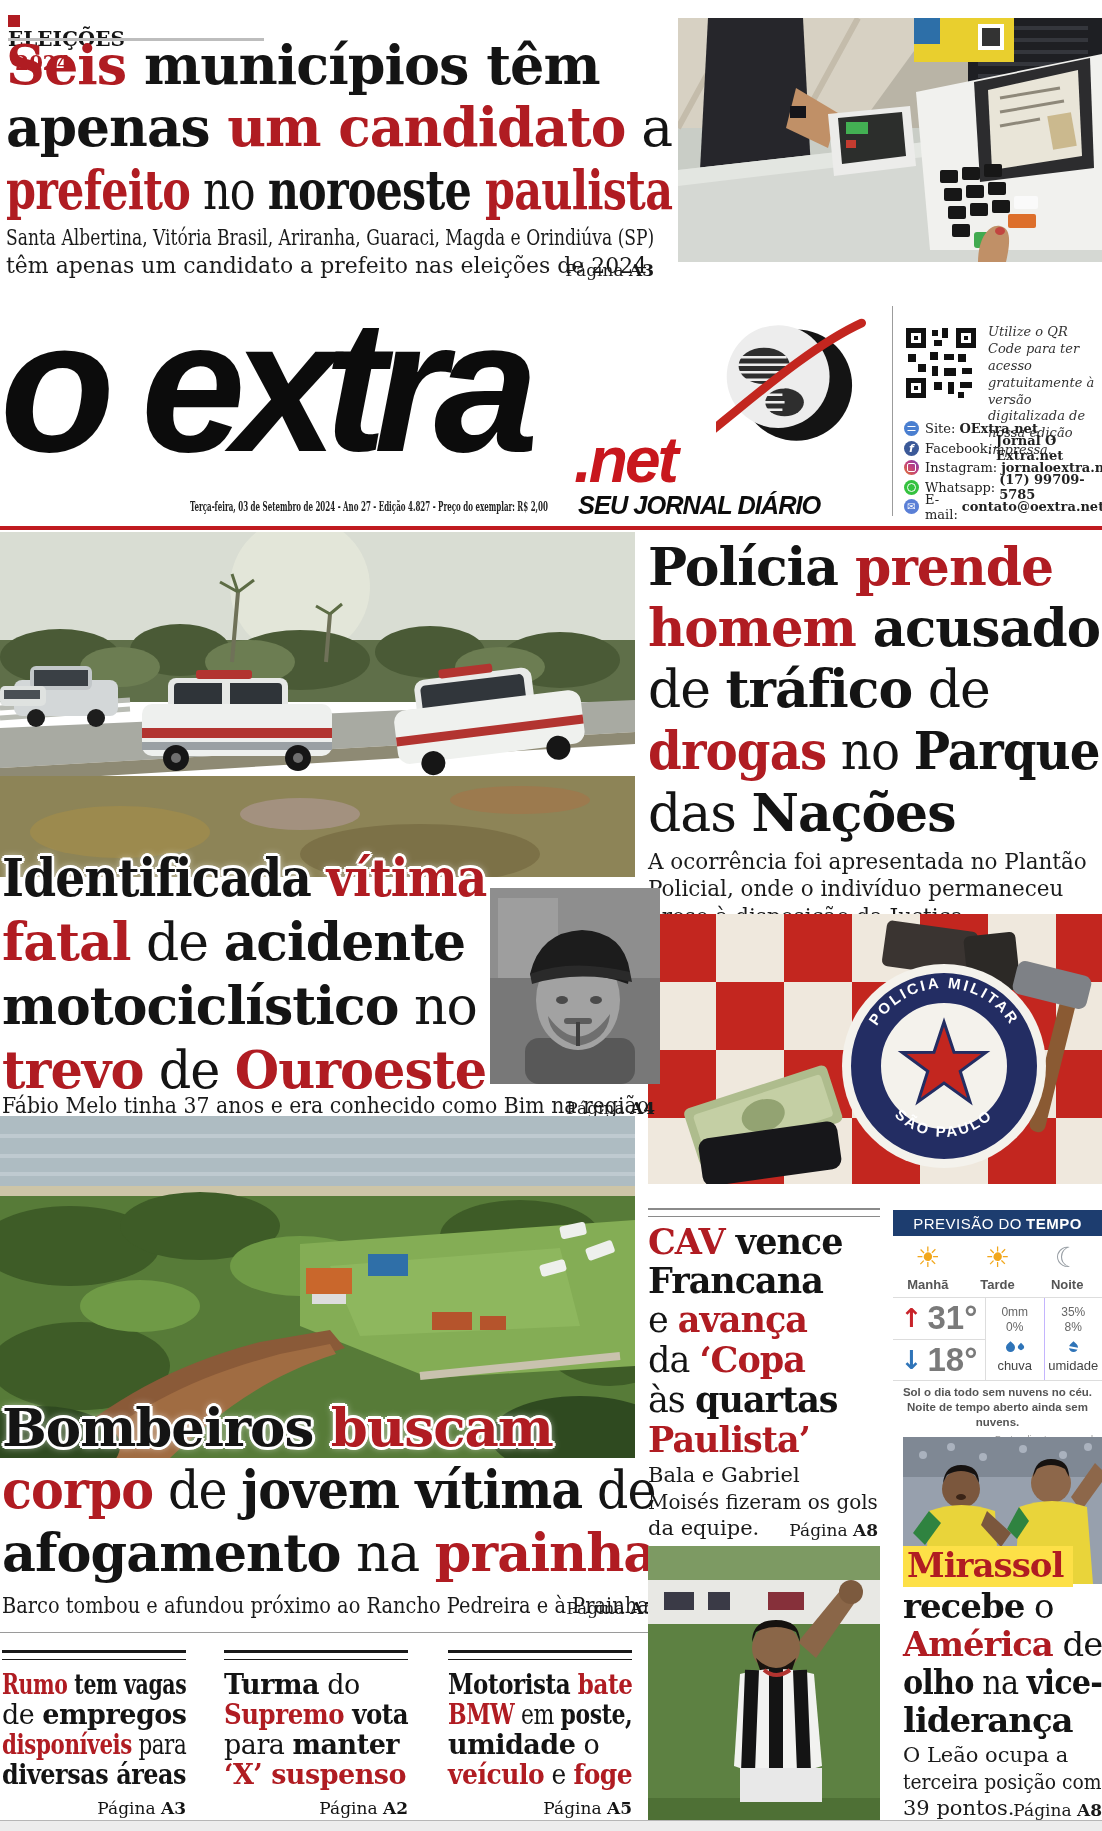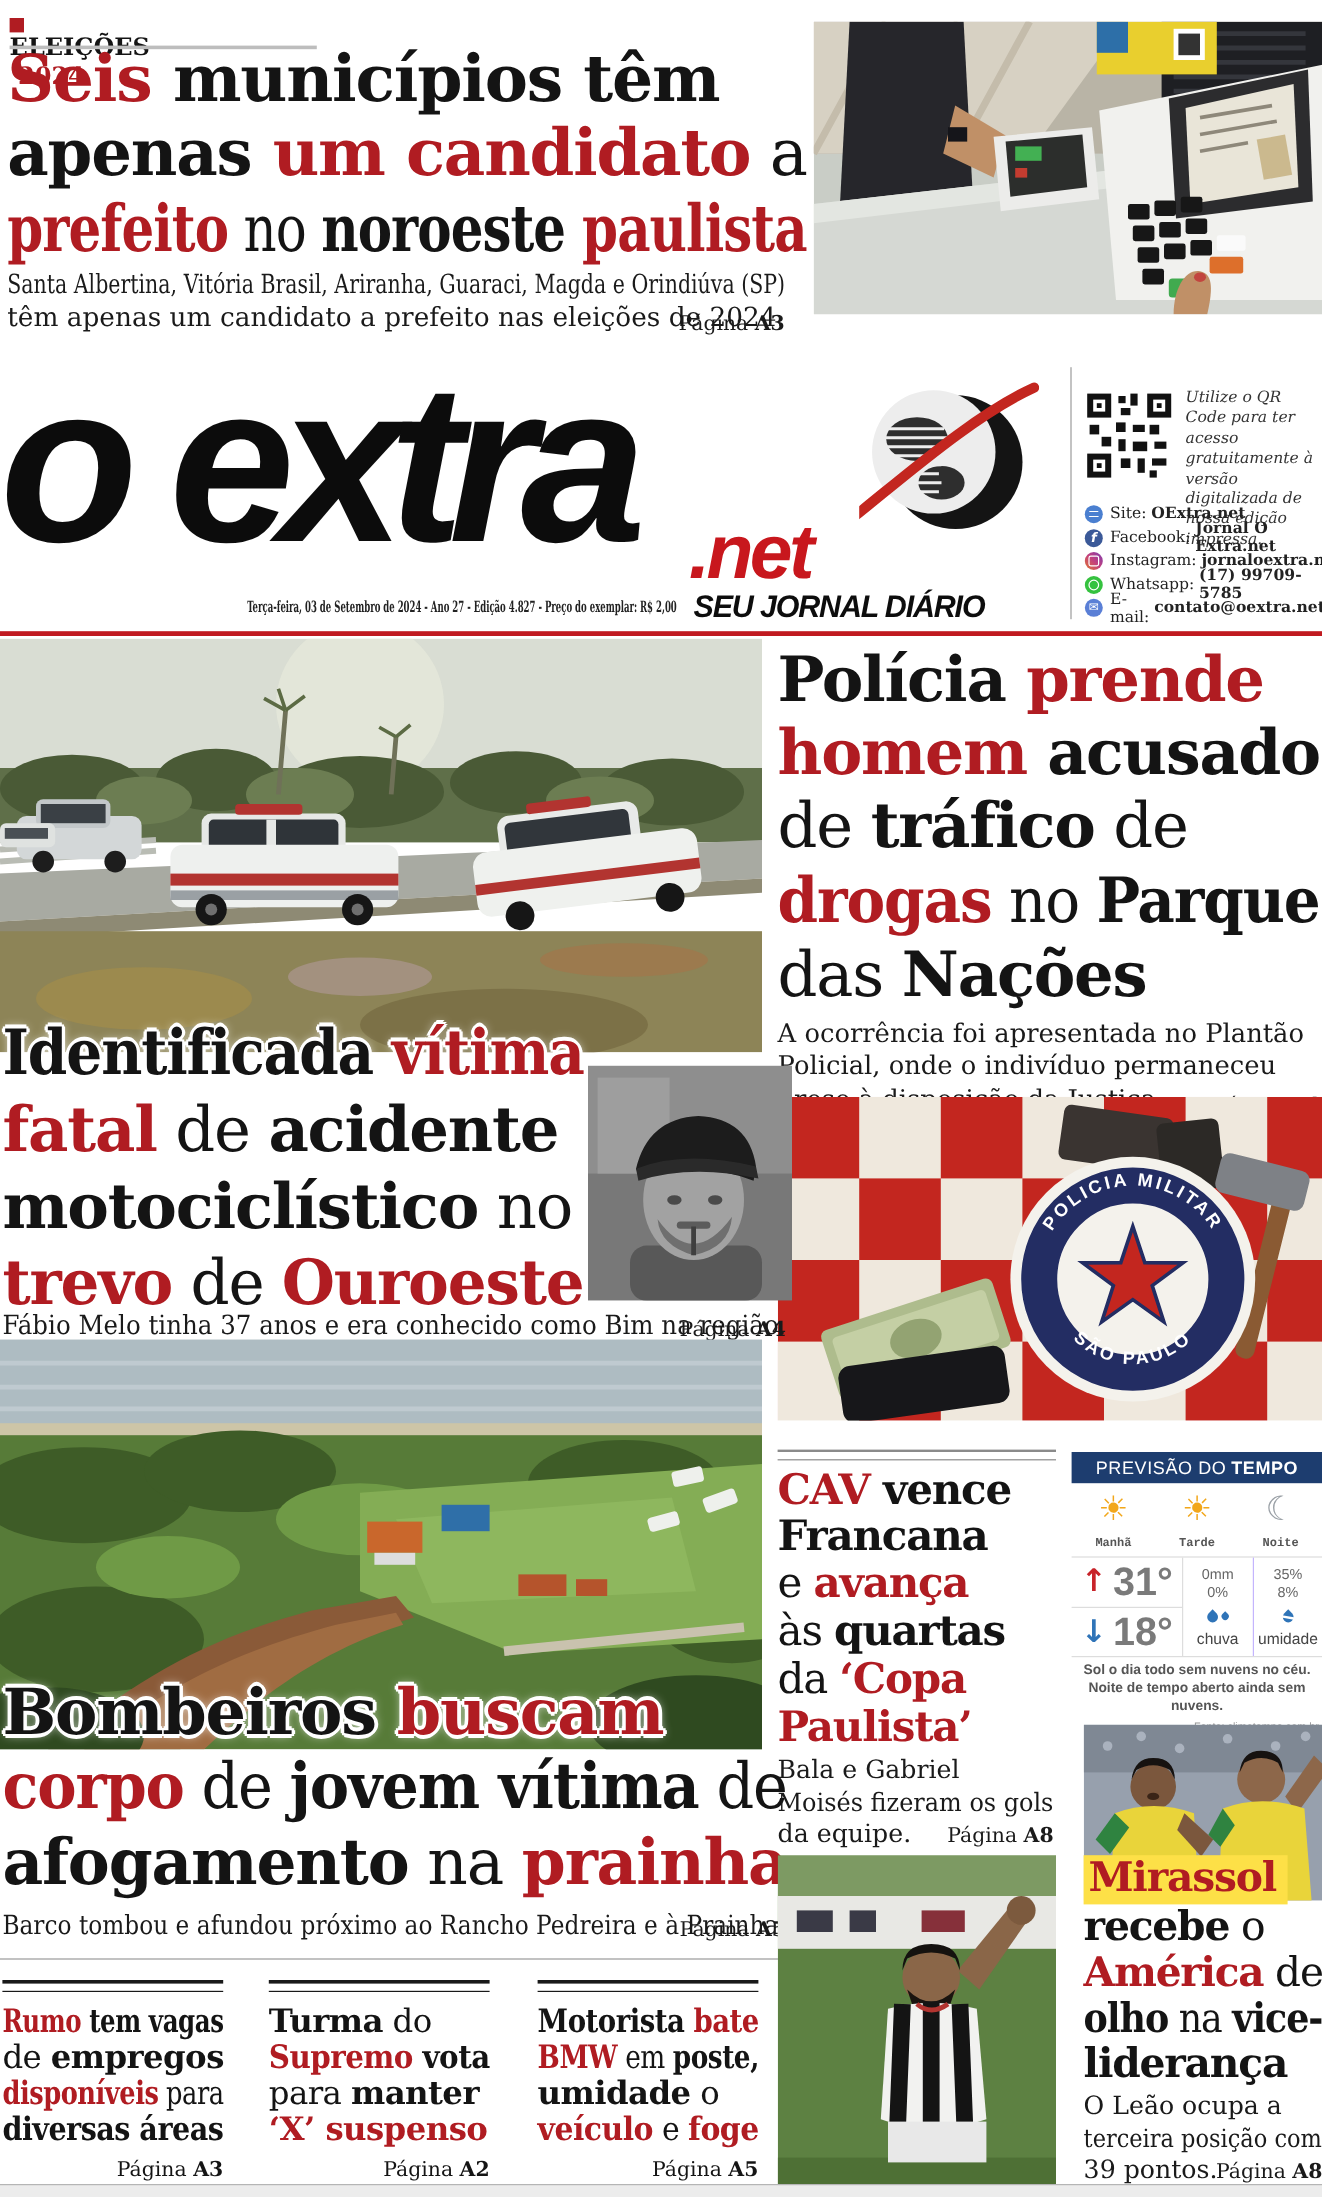--- a/index.html
+++ b/index.html
@@ -34,21 +34,21 @@
   .tag-bullet{width:12px;height:12px;background:#b01c22;margin:5px 7px 0 0;}
   .tag-red{color:#b01c22;margin-left:7px;}
   .tag-rule{left:8px;top:38px;width:256px;height:3px;background:#bdbdbd;}
   
   .logo-main{left:0px;top:292px;width:700px;font:italic 900 188px "Liberation Sans",sans-serif;
              letter-spacing:-13px;color:#0c0c0c;line-height:1;}
   .logo-net{left:574px;top:428px;font:italic 900 64px "Liberation Sans",sans-serif;
             letter-spacing:-3px;color:#c8171d;line-height:1;}
   .logo-tagline{left:578px;top:490px;width:242px;font:italic 900 26px "Liberation Sans",sans-serif;
                 letter-spacing:-1px;color:#0d0d0d;}
-  .dateline{left:206px;top:499px;width:358px;font:700 13px "DejaVu Serif",serif;color:#222;}
+  .dateline{left:190px;top:499px;width:358px;font:700 13px "DejaVu Serif",serif;color:#222;}
   .mast-divider{left:892px;top:306px;width:1px;height:210px;background:#9c9c9c;}
   .qr{left:904px;top:326px;width:74px;height:74px;}
   .qrnote{left:988px;top:324px;width:112px;font:italic 400 13px "DejaVu Serif",serif;color:#333;line-height:1.3;}
   .contacts{left:904px;top:419px;width:198px;}
   .contact-row{display:flex;align-items:center;height:19.5px;font:400 13px "DejaVu Serif",serif;color:#222;}
   .contact-row b{margin-left:4px;font-weight:700;}
   .cicon{width:15px;height:15px;border-radius:50%;margin-right:6px;flex:none;color:#fff;
          font:700 11px "DejaVu Sans",sans-serif;display:flex;align-items:center;justify-content:center;}
   .ci-globe{background:#4a7fd0;}
   .ci-fb{background:#3b5998;}
@@ -81,21 +81,21 @@
   .brule{border-top:2px solid #2a2a2a;margin-top:10px;}
   
   .weather{position:absolute;left:893px;top:1210px;width:209px;font-family:"Liberation Sans",sans-serif;background:#fff;}
   .whead{background:#1d3d6f;color:#fff;height:26px;display:flex;align-items:center;justify-content:center;
          font-size:15px;letter-spacing:.5px;}
   .whead b{font-weight:700;margin-left:4px;}
   .wperiods{display:flex;border-bottom:1px solid #ddd;}
   .wcol{flex:1;text-align:center;padding:5px 0 4px;}
   .wicon{font-family:"DejaVu Sans",sans-serif;font-size:28px;display:block;height:34px;line-height:34px;}
   .sunc{color:#f2a71b;} .moonc{color:#9aa0a6;}
-  .wlabel{font-size:10px;font-weight:700;color:#555;font-family:Liberation Mono, monospace;}
+  .wlabel{font-size:13px;font-weight:700;color:#555;}
   .wmain{display:flex;height:82px;}
   .wtemps{width:92px;border-right:1px solid #ddd;display:flex;flex-direction:column;}
   .wtrow{flex:1;display:flex;align-items:center;justify-content:center;gap:5px;}
   .wtrow:first-child{border-bottom:1px solid #ddd;}
   .warrow{font-family:"DejaVu Sans",sans-serif;font-weight:700;font-size:26px;}
   .up{color:#c8232a;} .down{color:#2f74b8;}
   .wtemp{font-size:33px;font-weight:700;color:#7a7a7a;}
   .wcell{flex:1;text-align:center;padding-top:7px;font-size:12px;color:#666;line-height:1.25;}
   .wcell + .wcell{border-left:1px solid #c4b5fd;}
   .wcelllabel{font-size:13px;color:#444;margin-top:3px;}
@@ -472,22 +472,22 @@
     <span class="pgref"><span>Página</span> <b>A5</b></span>
   </div>
 
   <div class="abs sep-line"></div>
 
   <div class="abs cav-rule"></div>
   <div class="hl hl-cav">
       <div class="hl-line fline" style="transform: none;"><span class="seg-r">CAV </span><span class="seg-k">vence</span></div>
       <div class="hl-line fline" style="transform: none;"><span class="seg-k">Francana</span></div>
       <div class="hl-line fline" style="transform: none;"><span class="seg-p">e </span><span class="seg-r">avança</span></div>
+      <div class="hl-line fline" style="transform: none;"><span class="seg-p">da </span><span class="seg-r">‘Copa</span></div>
       <div class="hl-line fline" style="transform: none;"><span class="seg-p">às </span><span class="seg-k">quartas</span></div>
-      <div class="hl-line fline" style="transform: none;"><span class="seg-p">da </span><span class="seg-r">‘Copa</span></div>
       <div class="hl-line fline" style="transform: none;"><span class="seg-r">Paulista’</span></div>
     </div>
   <div class="sub sub-cav">
     <div>
         <div class="fline" style="transform: none;">Bala e Gabriel</div>
         <div class="fline" style="transform: scaleX(0.9504);">Moisés fizeram os gols</div>
         <div class="fline" style="transform: none;">da equipe.</div>
       </div>
     <span class="pgref"><span>Página</span> <b>A8</b></span>
   </div>

